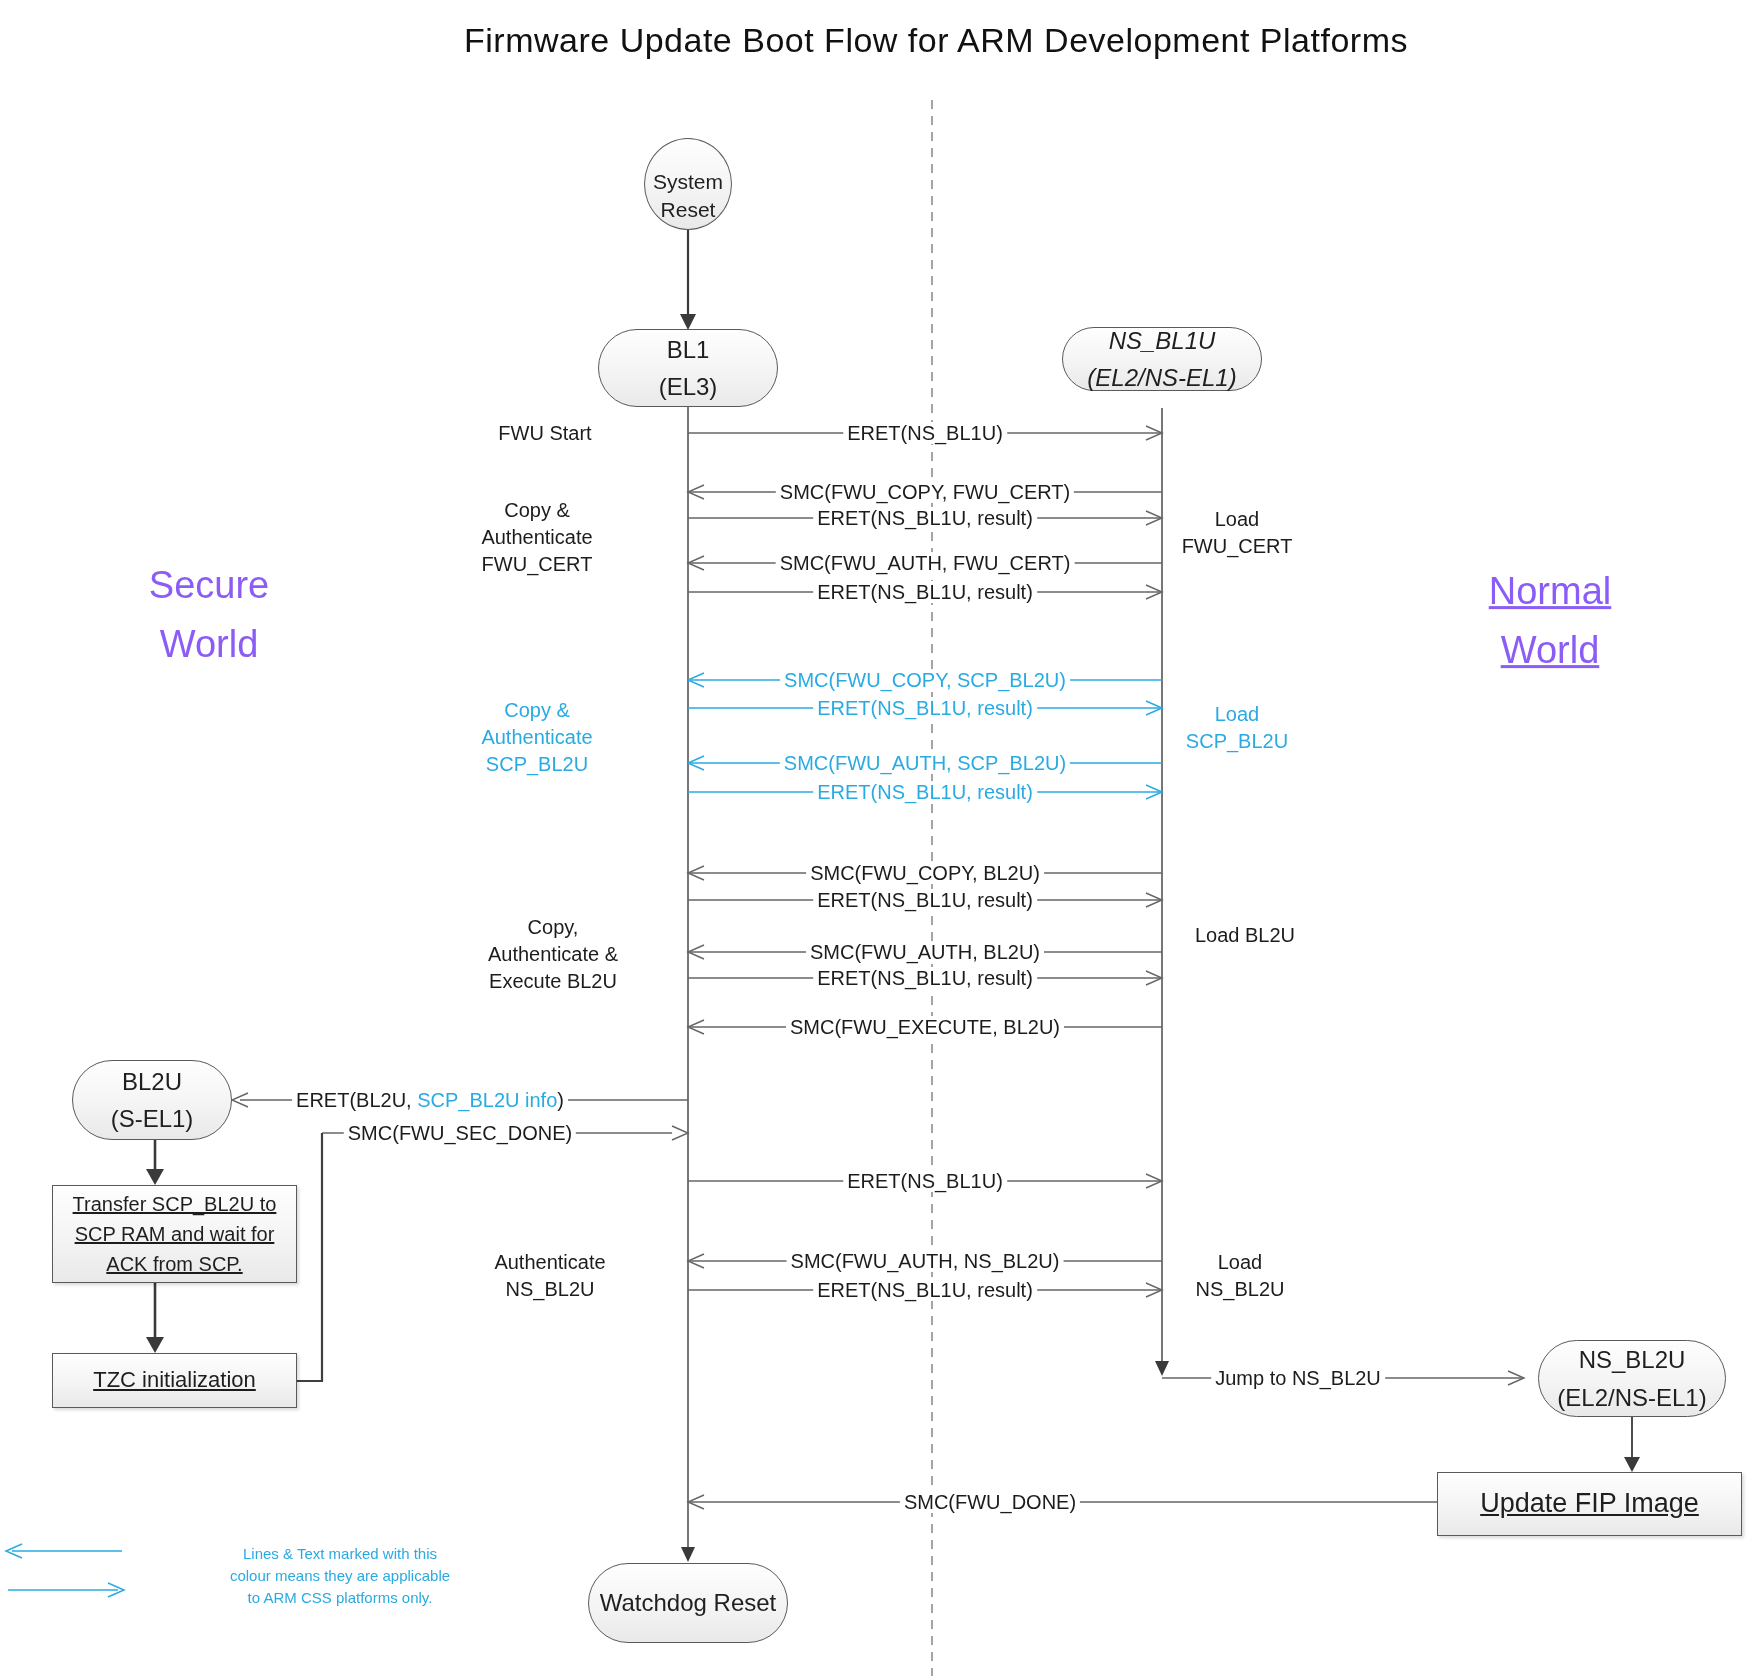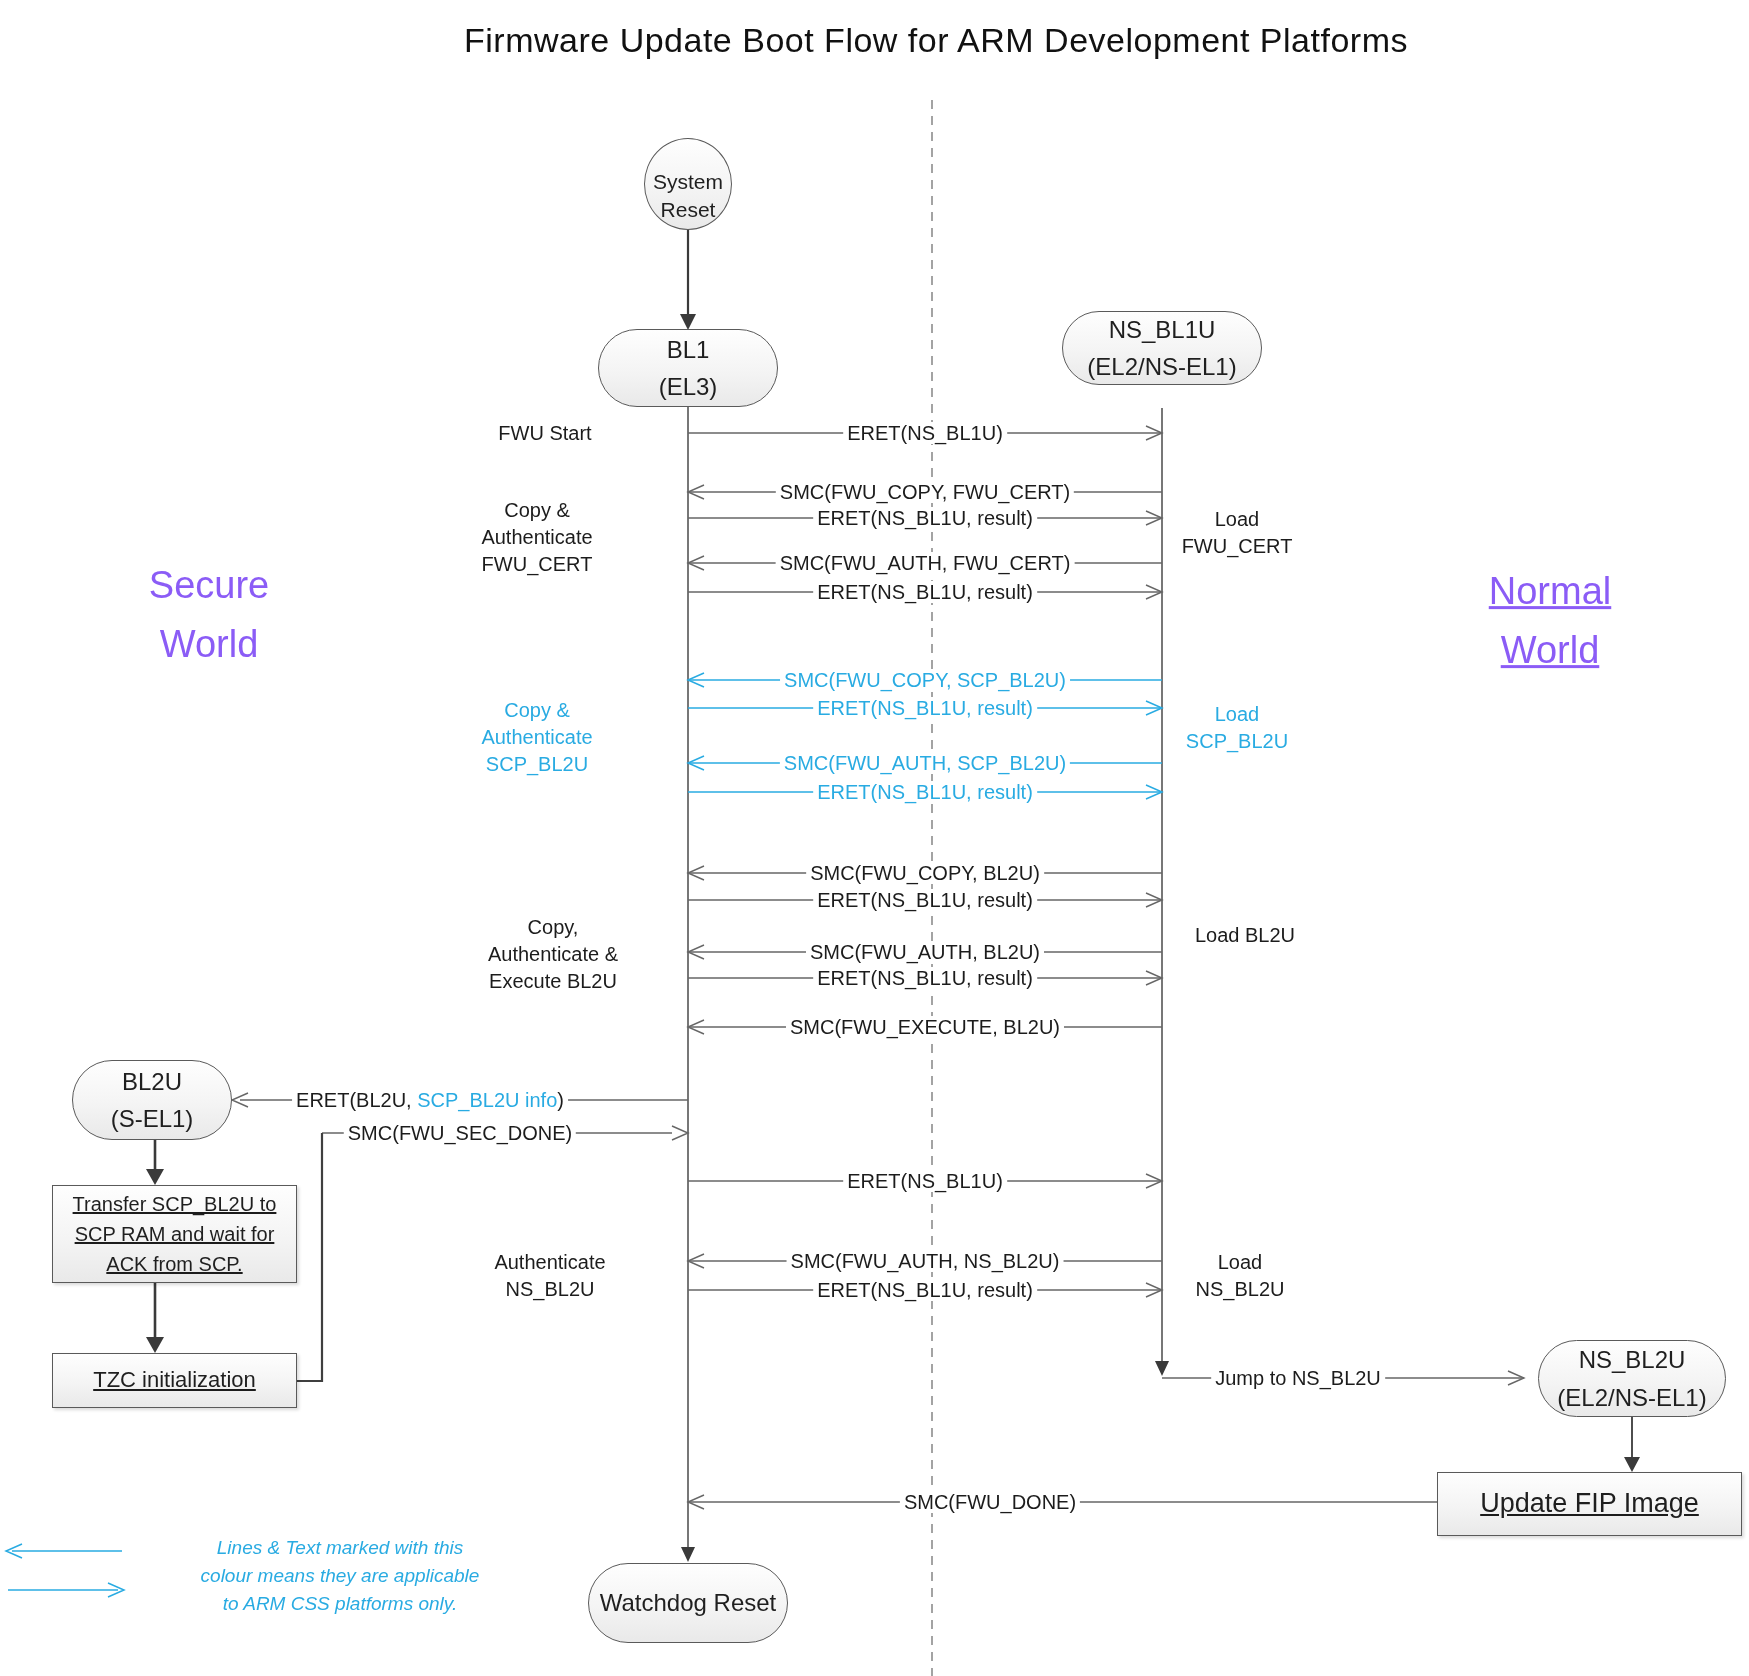--- a/index.html
+++ b/index.html
@@ -16,21 +16,21 @@
   .blue{color:#29ABE2;}
   .node{
     position:absolute;display:flex;align-items:center;justify-content:center;
     background:linear-gradient(to bottom,#fefefe 0%,#f4f4f4 55%,#e9e9e9 100%);
     border:1.4px solid #5a5a5a;box-sizing:border-box;
   }
   .node .lbl{white-space:pre-line;text-align:center;font-size:24px;line-height:1.55;color:#1f1f1f;}
   .stadium{border-radius:42px;}
   .ellipse{border-radius:50%;}
   .rect{border-radius:0;box-shadow:2px 2px 3px rgba(0,0,0,0.15);text-decoration:underline;}
-  .legend-note{font-size:19px;line-height:1.47;font-style:italic;}
+  .legend-note{font-size:15px;line-height:1.47;}
 </style>
 </head>
 <body>
 
 <div class="stage">
 
   <svg class="wires" width="1749" height="1676" viewBox="0 0 1749 1676">
 
     <line x1="932" y1="100" x2="932" y2="1676" stroke="#7d7d7d" stroke-width="1.4" stroke-dasharray="9 7"></line>
 
@@ -124,21 +124,21 @@
   <div class="node ellipse" style="left:644px;top:138px;width:88px;height:92px;">
     <span class="lbl" style="font-size:21px;line-height:1.35;margin-top:24px;">System
 Reset</span>
   </div>
 
   <div class="node stadium" style="left:598px;top:329px;width:180px;height:78px;">
     <span class="lbl">BL1
 (EL3)</span>
   </div>
 
-  <div class="node stadium" style="left:1062px;top:311px;width:200px;height:74px;">
+  <div class="node stadium" style="left:1062px;top:327px;width:200px;height:64px;font-style:italic;">
     <span class="lbl">NS_BL1U
 (EL2/NS-EL1)</span>
   </div>
 
   <div class="node stadium" style="left:72px;top:1060px;width:160px;height:80px;">
     <span class="lbl">BL2U
 (S-EL1)</span>
   </div>
 
   <div class="node stadium" style="left:1538px;top:1340px;width:188px;height:77px;">

